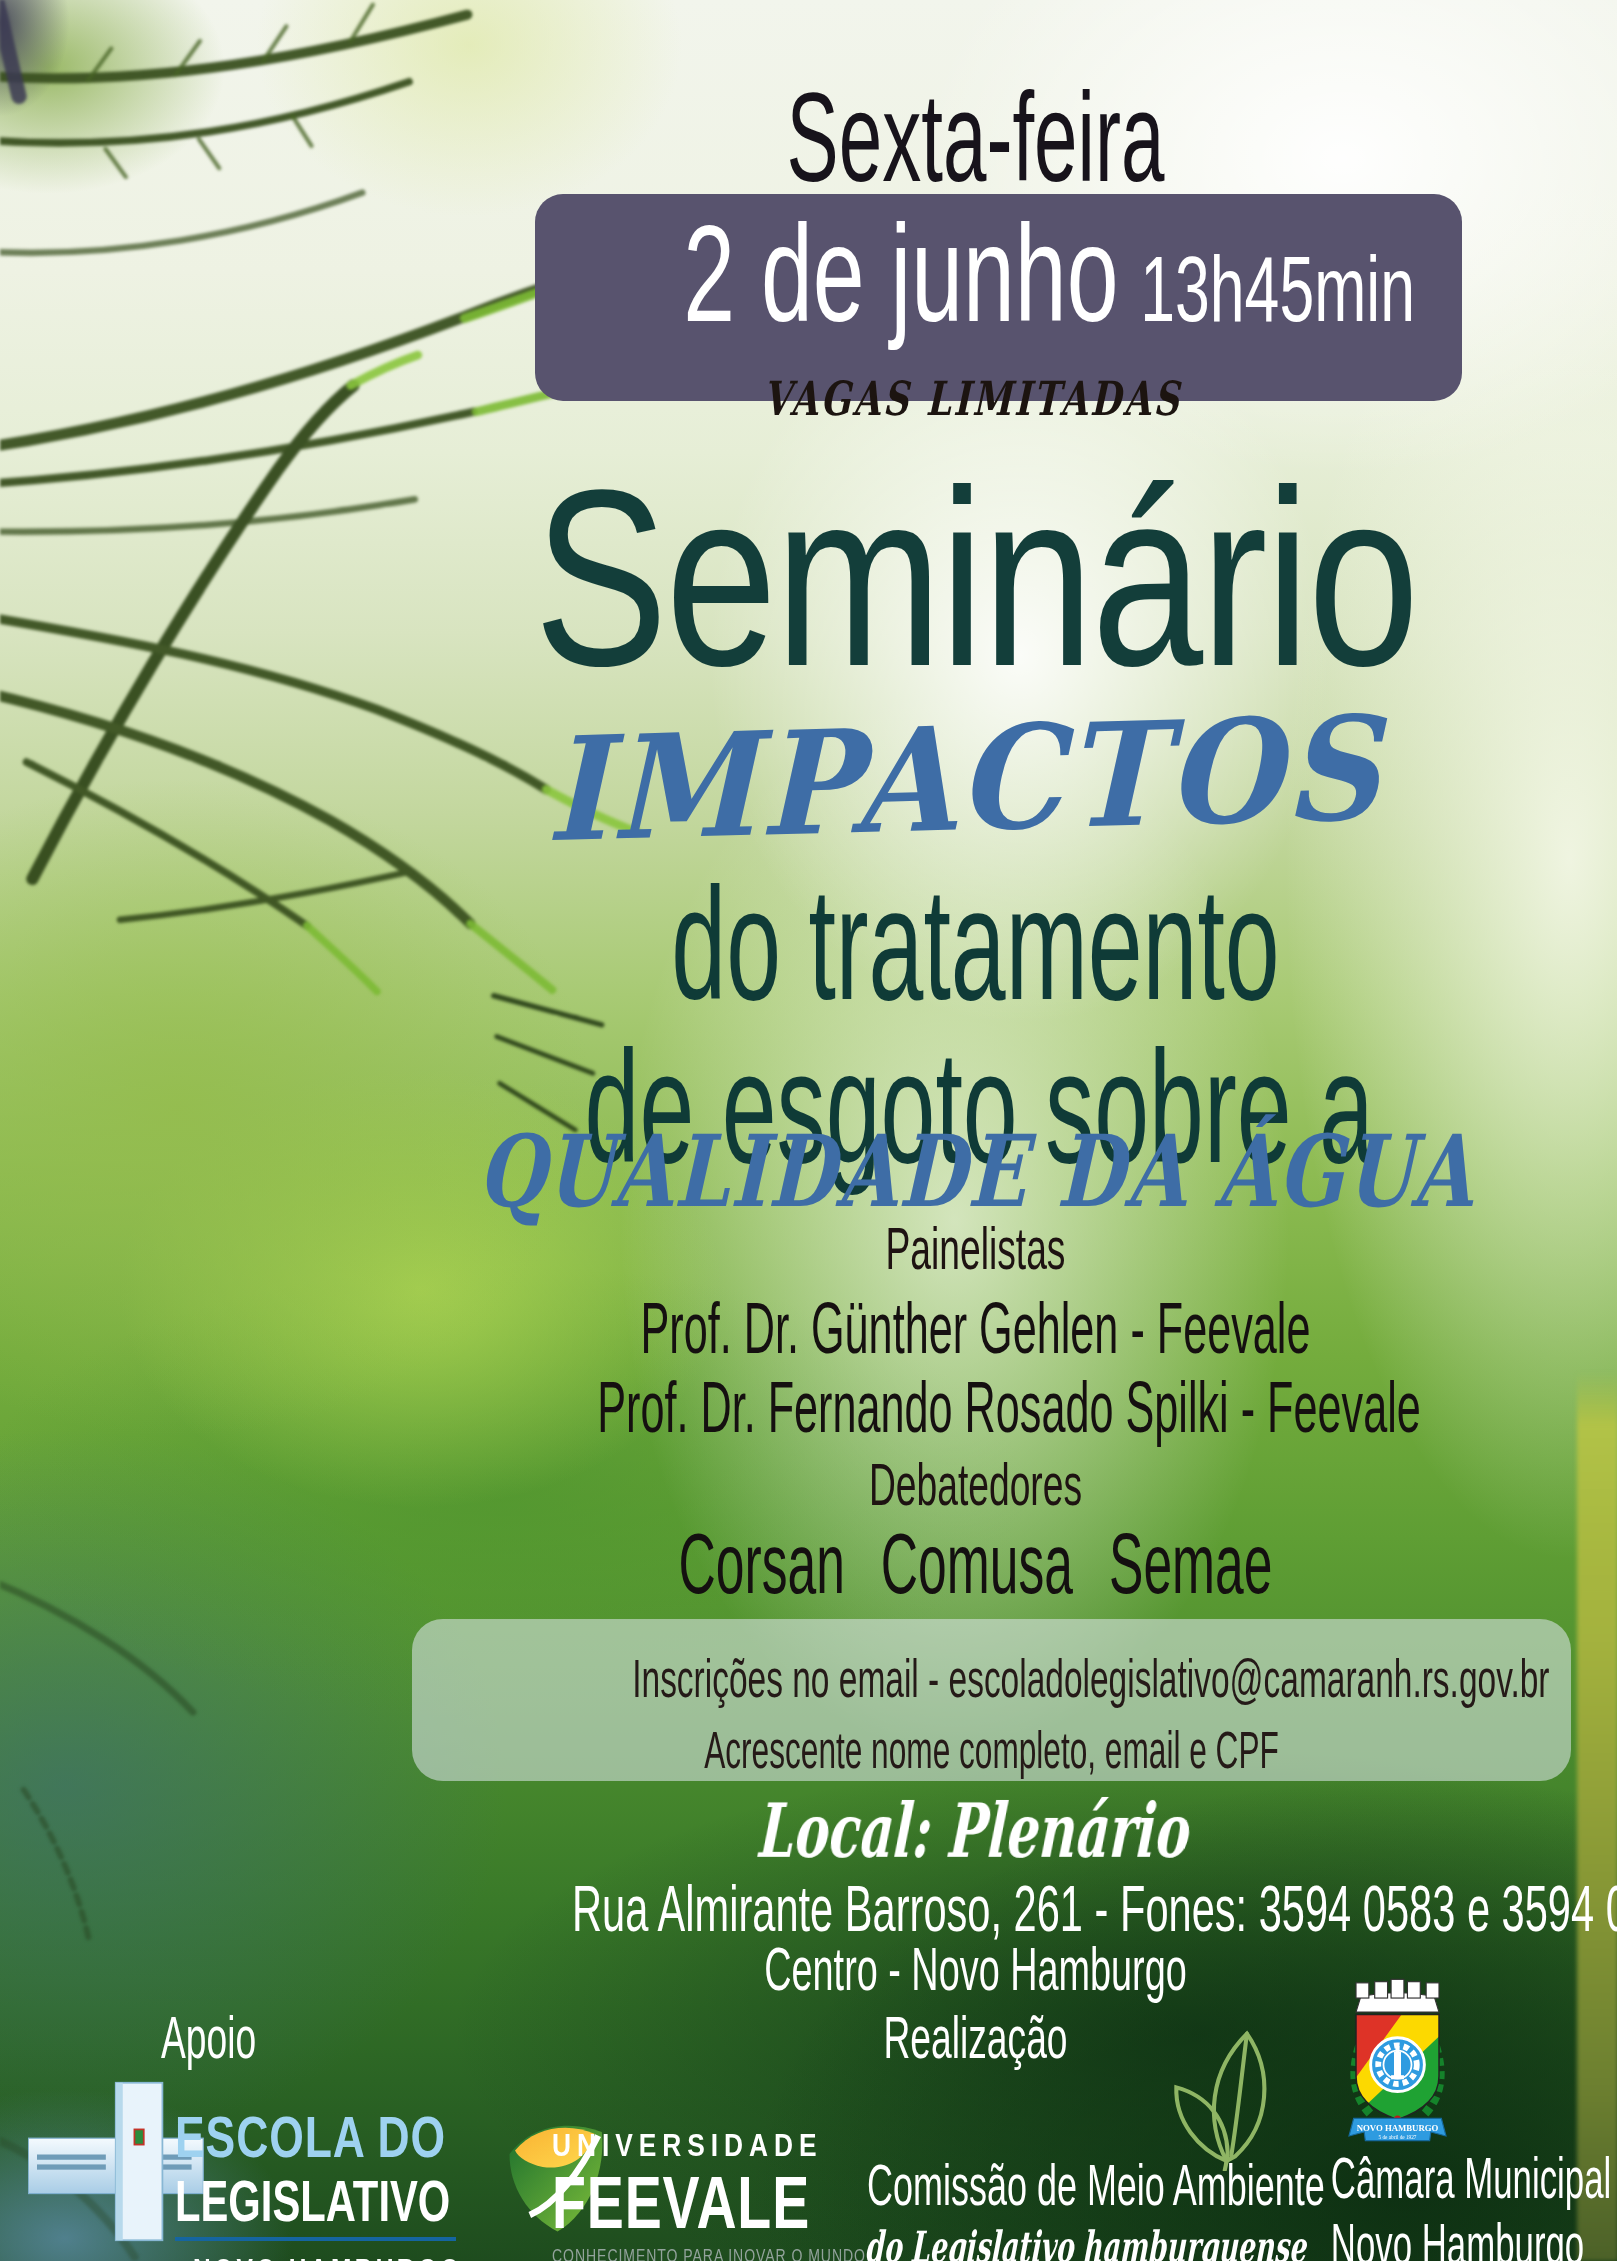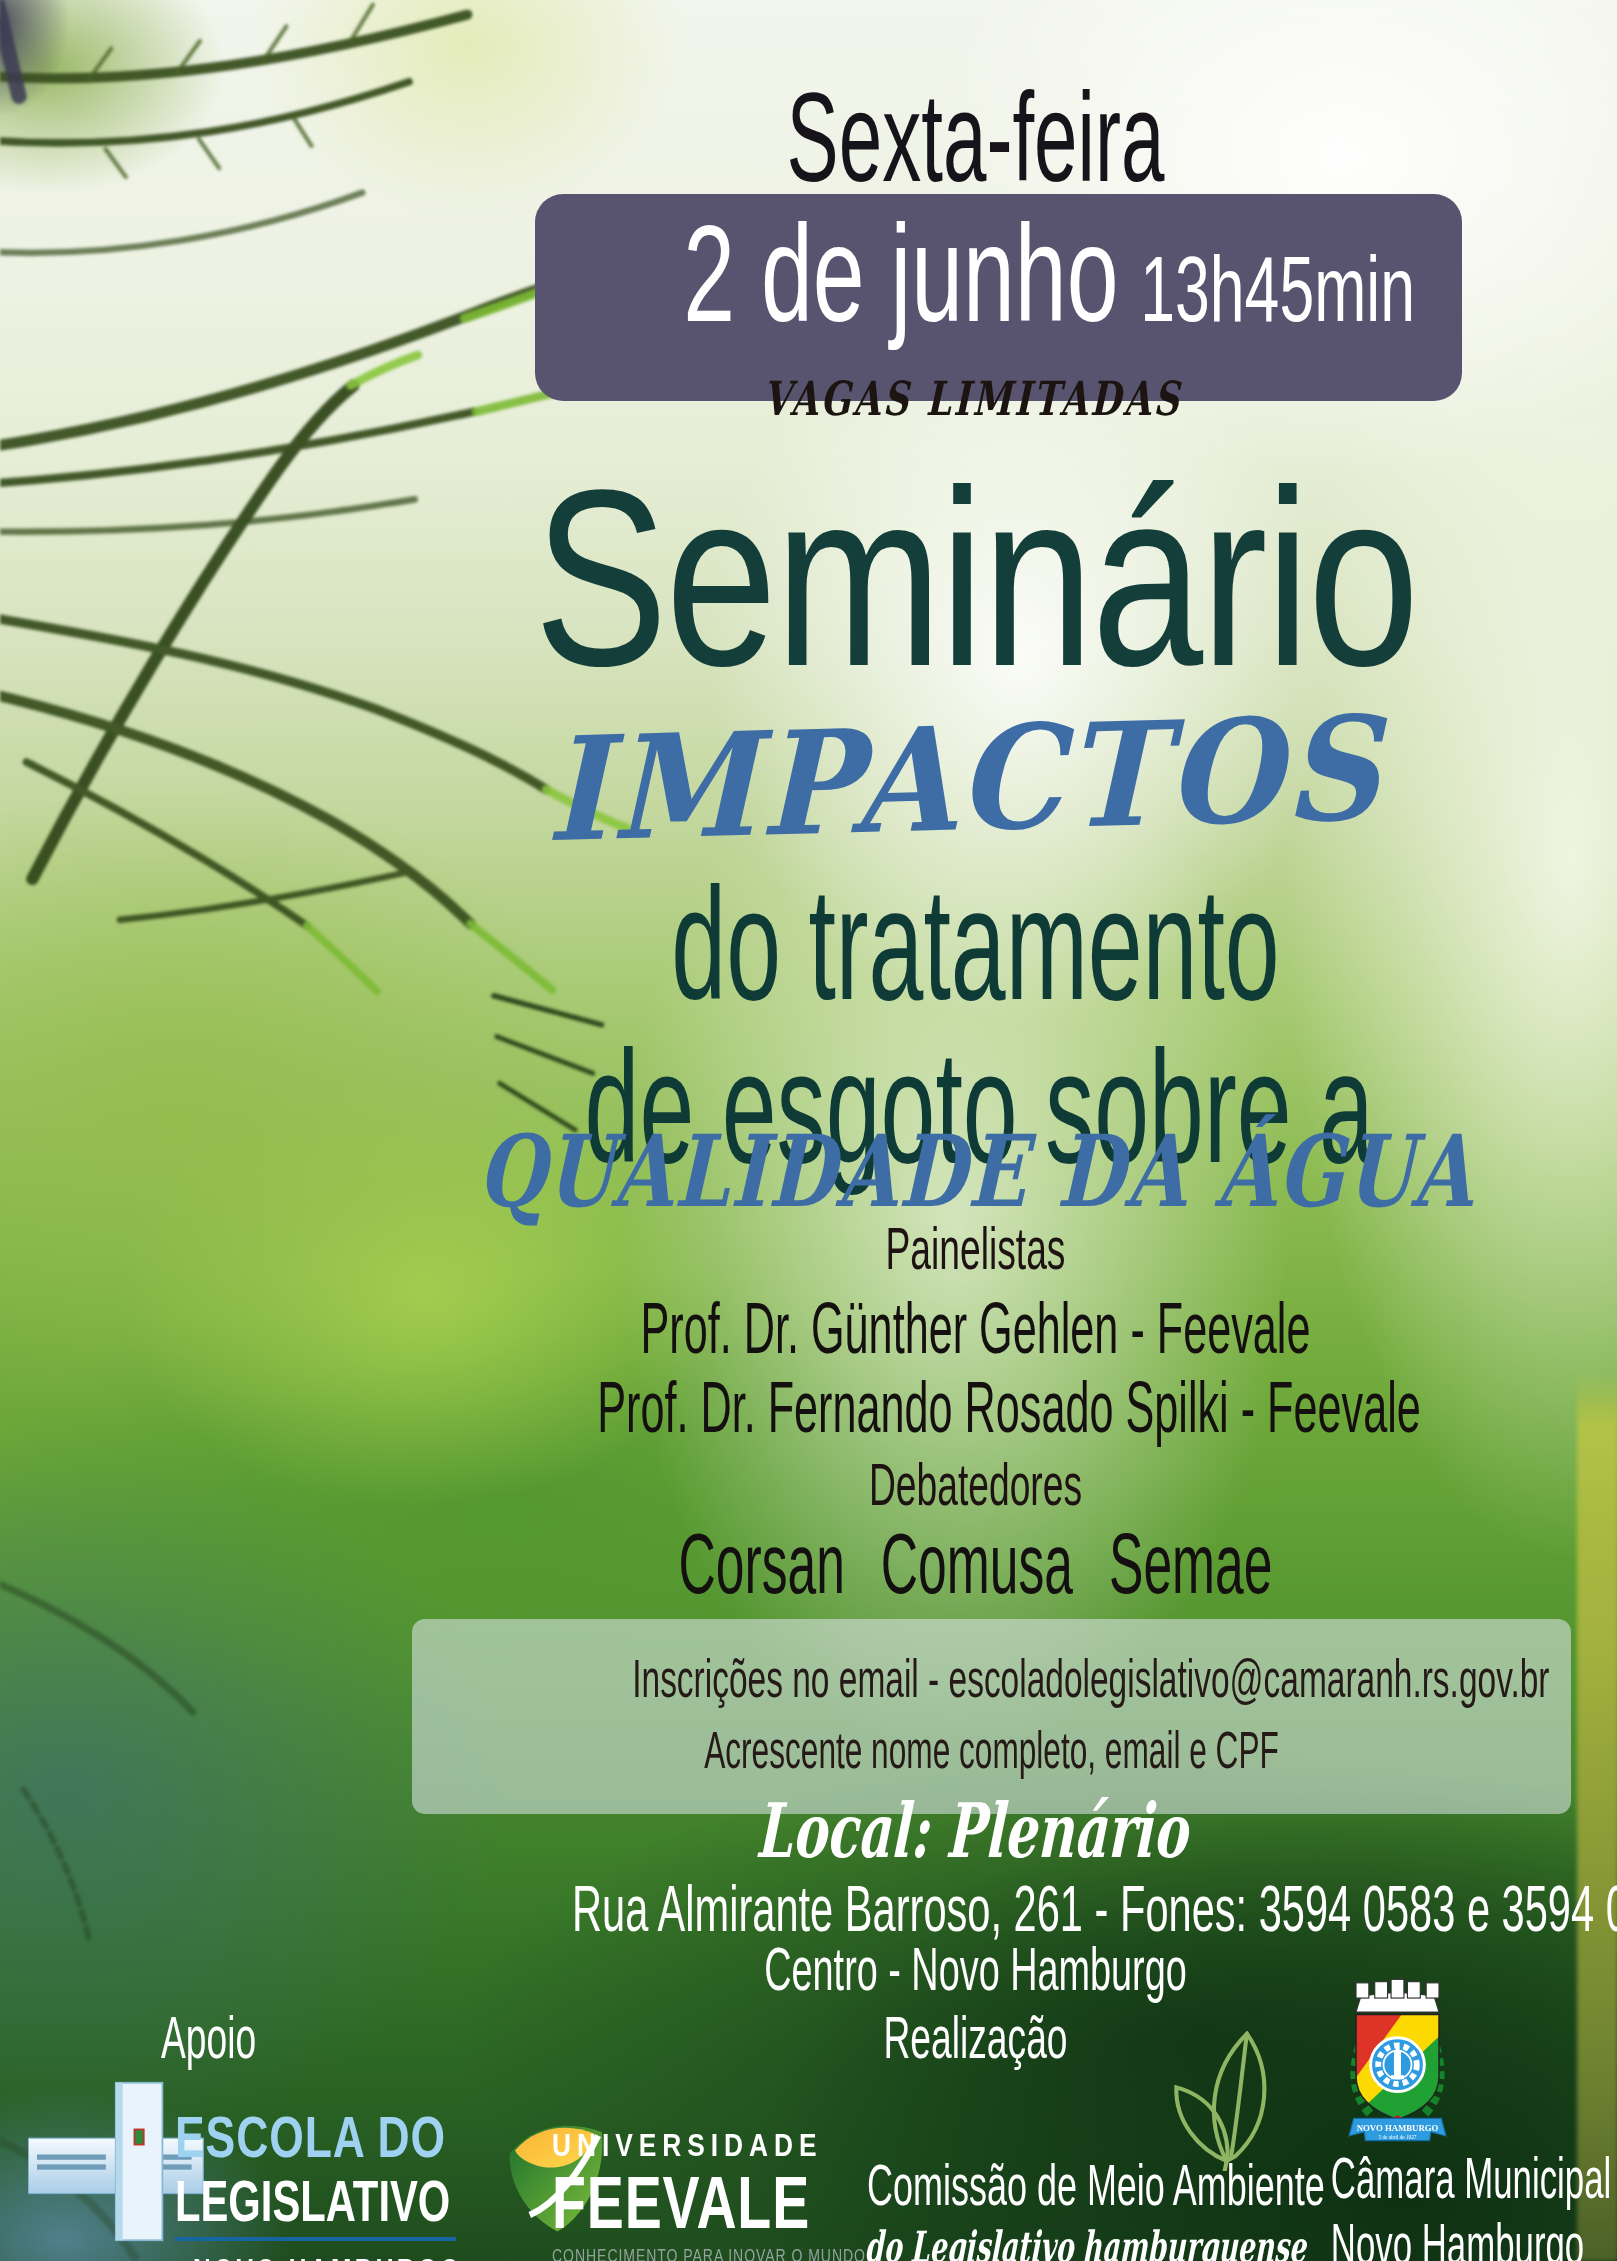--- a/index.html
+++ b/index.html
@@ -38,21 +38,21 @@
   .impactos{top:708px;font-size:143px;color:#3e6da6;--sx:.92;letter-spacing:3.5px;--rot:-1.5deg;}
   .t2{top:865px;font-size:159px;color:#0f3b37;}
   .t3{top:1028px;font-size:159px;color:#0f3b37;}
   .qualidade{top:1122px;font-size:99px;color:#3e6da6;--sx:.78;letter-spacing:2.3px;}
   .h-pain{top:1219px;font-size:60px;color:#1e1312;}
   .name1{top:1292px;font-size:72px;color:#151010;--sx:.6;}
   .name2{top:1371px;font-size:72px;color:#151010;--sx:.6;}
   .h-deb{top:1455px;font-size:60px;color:#1e1312;}
   .deb{top:1520px;font-size:86px;color:#141010;--sx:.6;}
   .deb span{margin:0 30px;}
-  .regband{position:absolute;left:412px;top:1619px;width:1159px;height:195px;border-radius:13px;
+  .regband{position:absolute;left:412px;top:1619px;width:1159px;height:162px;border-radius:31px;
     background:rgba(226,234,241,.55);}
   .regband .rline{width:100%;text-align:center;line-height:1;white-space:nowrap;color:#251a18;
     transform:scaleX(.62);}
   .r1{margin-top:32px;font-size:54px;}
   .r2{margin-top:20px;font-size:51px;}
   .local{top:1794px;font-size:75px;color:#ffffff;--sx:.68;}
   .addr{top:1876px;font-size:65px;color:#ffffff;--sx:.64;}
   .distr{top:1939px;font-size:61px;color:#ffffff;}
   .apoio{position:absolute;left:161px;top:2008px;font-size:60px;color:#fff;line-height:1;white-space:nowrap;
     transform:scaleX(.62);transform-origin:0 50%;}

